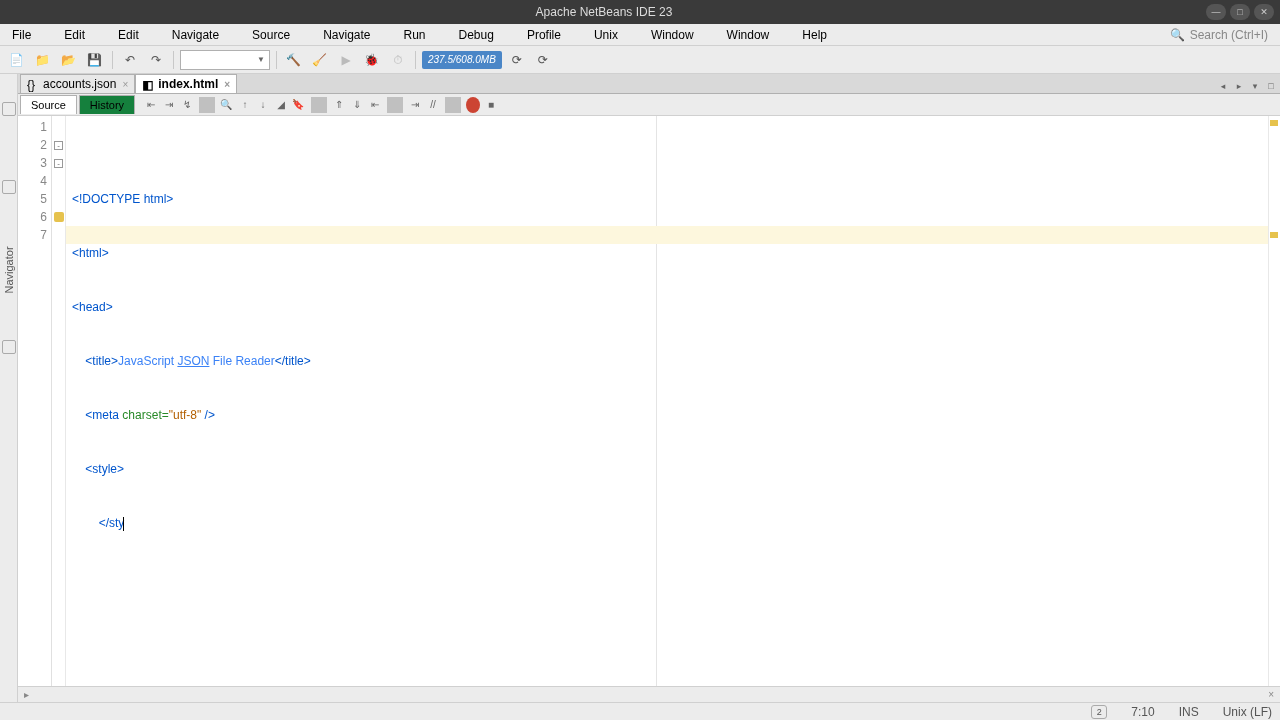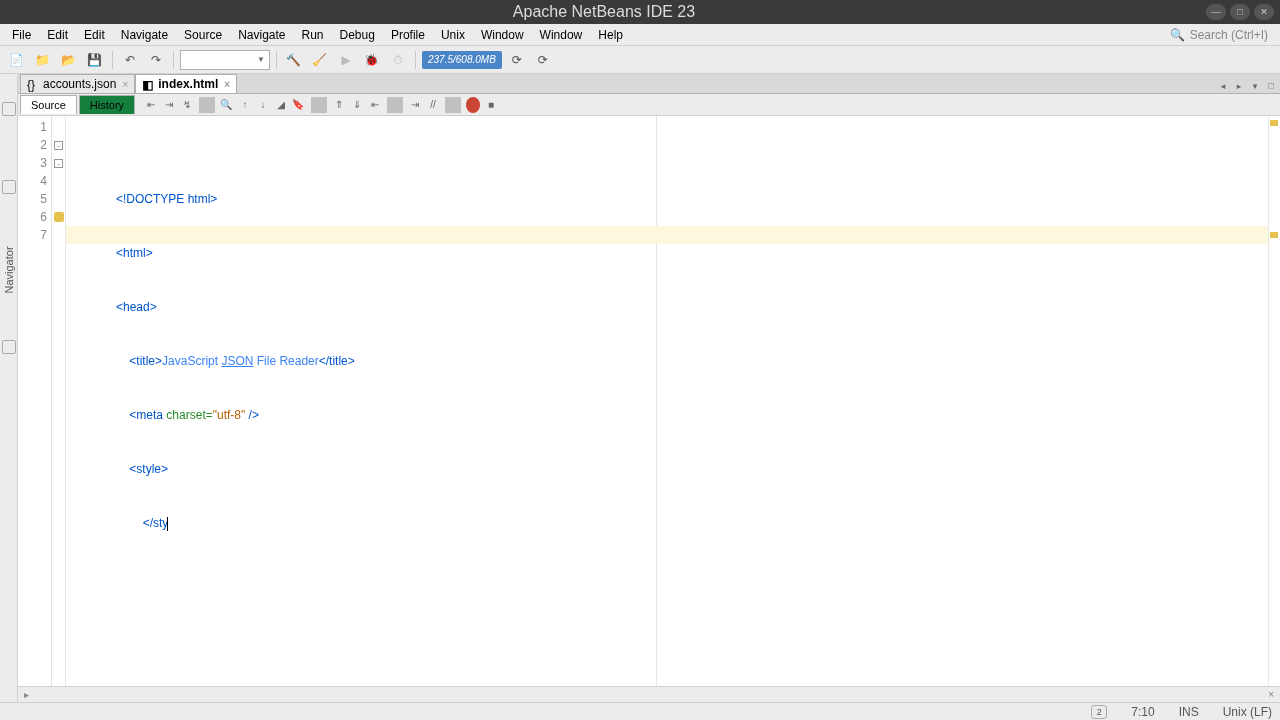--- a/index.html
+++ b/index.html
@@ -1,25 +1,25 @@
 <!DOCTYPE html>
 <html><head>
 <meta charset="utf-8">
 <style>
 * { margin: 0; padding: 0; box-sizing: border-box; font-family: "Segoe UI", Tahoma, sans-serif; font-size: 12px; }
 body { width: 1280px; height: 720px; background: #f0f0f0; overflow: hidden; display: flex; flex-direction: column; }
 
 
 .titlebar { height: 24px; background: #3a3a3a; color: #dcdcdc; display: flex; align-items: center; padding: 0 6px; }
-.titlebar .title { flex: 1; text-align: center; font-size: 16px; }
+.titlebar .title { flex: 1; text-align: center; font-size: 12px; }
 .titlebar .win-btn { width: 20px; height: 16px; margin-left: 4px; background: #555; border-radius: 8px; display: flex; align-items: center; justify-content: center; font-size: 9px; color: #ccc; cursor: pointer; }
 .titlebar .win-btn.close { background: #555; }
 
 
-.menubar { height: 22px; background: #ececec; display: flex; align-items: center; padding: 0 4px; border-bottom: 1px solid #d0d0d0; }
+.menubar { height: 22px; background: #ececec; display: flex; align-items: center; padding: 0 4px; border-bottom: 1px solid #d0d0d0; gap: 17px; }
 .menubar .menu-item { padding: 3px 8px; cursor: pointer; }
 .menubar .spacer { flex: 1; }
 .search-box { display: flex; align-items: center; color: #888; padding: 0 8px; }
 .search-box .icon { margin-right: 4px; }
 
 
 .toolbar { height: 28px; background: #ececec; display: flex; align-items: center; padding: 0 6px; gap: 4px; border-bottom: 1px solid #d0d0d0; }
 .toolbar .tbtn { width: 22px; height: 22px; display: flex; align-items: center; justify-content: center; border: 1px solid transparent; border-radius: 2px; cursor: pointer; color: #555; }
 .toolbar .sep { width: 1px; height: 18px; background: #c8c8c8; margin: 0 2px; }
 .toolbar .combo { width: 90px; height: 20px; border: 1px solid #b0b0b0; background: #fff; display: flex; align-items: center; padding: 0 4px; font-size: 11px; }
@@ -55,21 +55,21 @@
 
 .code-wrap { flex: 1; display: flex; overflow: hidden; font-family: 'Consolas','Courier New',monospace; font-size: 13px; position: relative; }
 .linenos { width: 34px; background: #fff; border-right: 1px solid #e0e0e0; text-align: right; padding: 2px 4px 0 0; color: #888; line-height: 18px; }
 .linenos div { height: 18px; }
 .fold-col { width: 14px; background: #fff; border-right: 1px solid #e8e8e8; padding-top: 2px; }
 .fold-col div { height: 18px; display: flex; align-items: center; justify-content: center; font-size: 9px; color: #888; }
 .fold-col .fold { width: 9px; height: 9px; border: 1px solid #999; font-size: 8px; line-height: 7px; text-align: center; color: #666; }
 .code { flex: 1; padding: 2px 0 0 6px; line-height: 18px; white-space: pre; position: relative; color: #333; }
 .code .ruler { position: absolute; top: 0; bottom: 0; left: 590px; width: 1px; background: #e4e4e4; }
 .code .hl-line { position: absolute; left: 0; right: 0; height: 18px; background: #fdf7dd; top: 110px; z-index: 0; }
-.code .line { height: 18px; position: relative; z-index: 1; margin-left: 44px; }
+.code .line { height: 18px; position: relative; z-index: 1; }
 .caret-cursor { display:inline-block; width:1px; height:14px; background:#000; vertical-align:middle; margin-left:-1px; }
 .err-col { width: 12px; background: #fff; border-left: 1px solid #e8e8e8; position: relative; }
 .err-col .mark { position: absolute; right: 2px; width: 8px; height: 6px; background: #e6c24d; }
 .tag { color: #0055cc; }
 .attr { color: #288a28; }
 .str { color: #b35f00; }
 .txt { color: #3b82f6; }
 .json-u { text-decoration: underline; }
 
 

